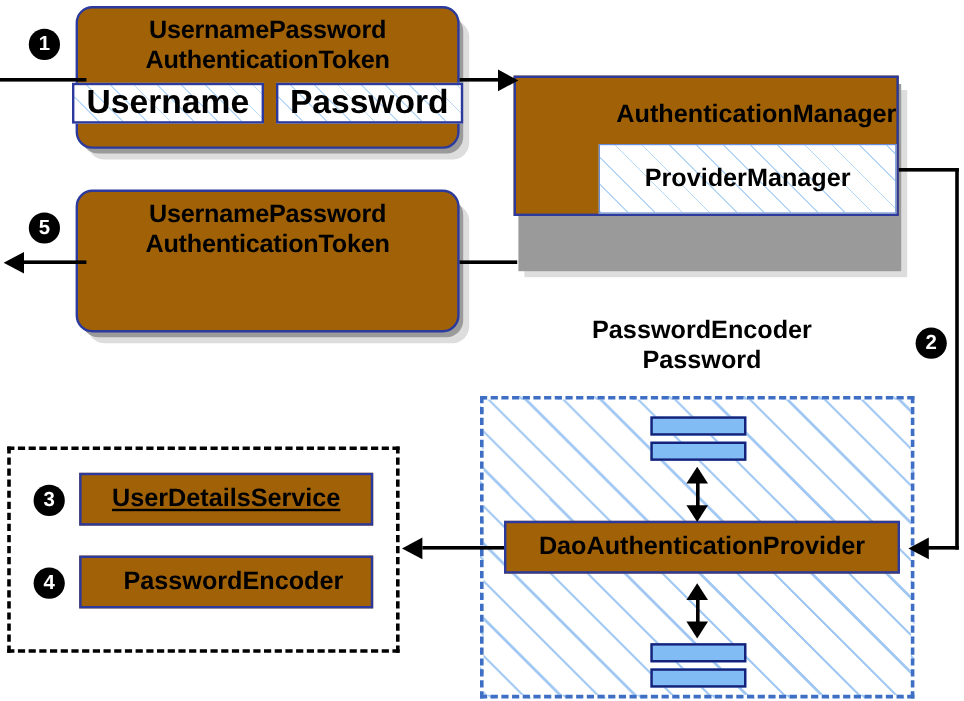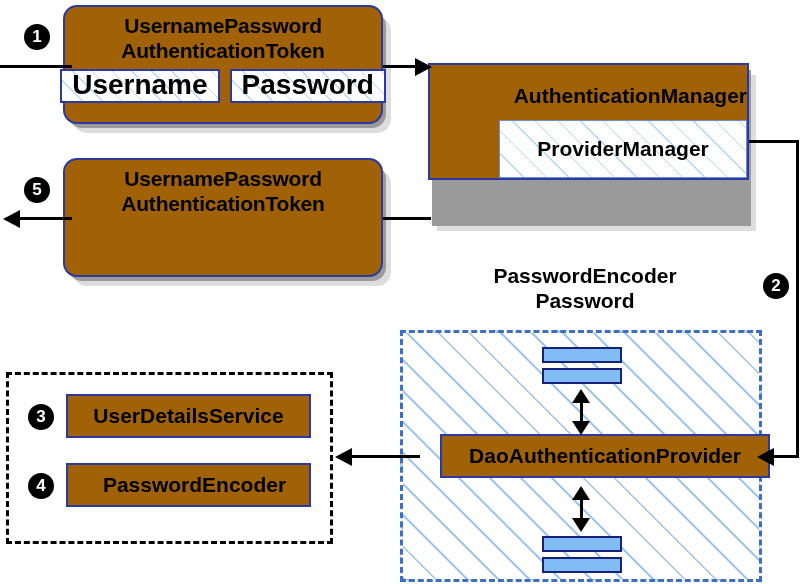--- a/index.html
+++ b/index.html
@@ -273,42 +273,42 @@
   <div class="stripe" style="left:542px; top:347px; width:80px; height:16px;"></div>
   <div class="stripe" style="left:542px; top:368px; width:80px; height:16px;"></div>
 
   <div class="line v" style="left:580px; top:392px; height:36px;"></div>
   <div class="arrow up" style="left:572px; top:389px;"></div>
   <div class="arrow down" style="left:572px; top:421px;"></div>
 
   <div class="shadow-b" style="left:418px; top:445px; width:328px; height:42px;"></div>
   <div class="shadow-a" style="left:414px; top:441px; width:328px; height:42px;"></div>
 
-  <div class="bluebox" style="left:440px; top:434px; width:330px; height:44px; justify-content:center;">
+  <div class="bluebox" style="left:420px; top:434px; width:330px; height:44px; justify-content:center;">
     <div class="svc-label" style="line-height:40px;">DaoAuthenticationProvider</div>
   </div>
 
   <div class="line v" style="left:580px; top:489px; height:36px;"></div>
   <div class="arrow up" style="left:572px; top:486px;"></div>
   <div class="arrow down" style="left:572px; top:518px;"></div>
 
   <div class="stripe" style="left:542px; top:536px; width:80px; height:16px;"></div>
   <div class="stripe" style="left:542px; top:557px; width:80px; height:16px;"></div>
 
   <div class="line h" style="left:352px; top:455px; width:68px;"></div>
   <div class="arrow left" style="left:335px; top:448px;"></div>
 
   <div class="services-box" style="left:6px; top:372px; width:327px; height:172px;"></div>
 
   <div class="badge" style="left:28px; top:404px;">3</div>
 
   <div class="shadow-b" style="left:58px; top:403px; width:250px; height:44px;"></div>
   <div class="shadow-a" style="left:54px; top:399px; width:250px; height:44px;"></div>
   <div class="bluebox" style="left:66px; top:394px; width:245px; height:44px; justify-content:center;">
-    <div class="svc-label" style="line-height:40px;">UserDetailsService</div>
+    <div class="svc-label" style="line-height:40px;text-decoration:underline;">UserDetailsService</div>
   </div>
 
   <div class="badge" style="left:28px; top:473px;">4</div>
 
   <div class="shadow-b" style="left:58px; top:472px; width:250px; height:44px;"></div>
   <div class="shadow-a" style="left:54px; top:468px; width:250px; height:44px;"></div>
   <div class="bluebox" style="left:66px; top:463px; width:245px; height:44px; justify-content:center;padding-left:12px;">
     <div class="svc-label" style="line-height:40px;">PasswordEncoder</div>
   </div>
 

